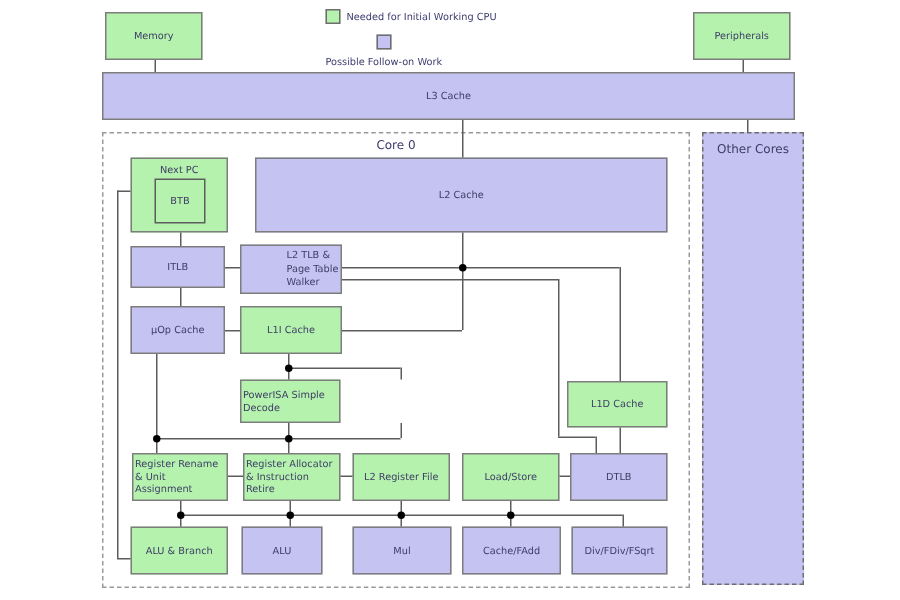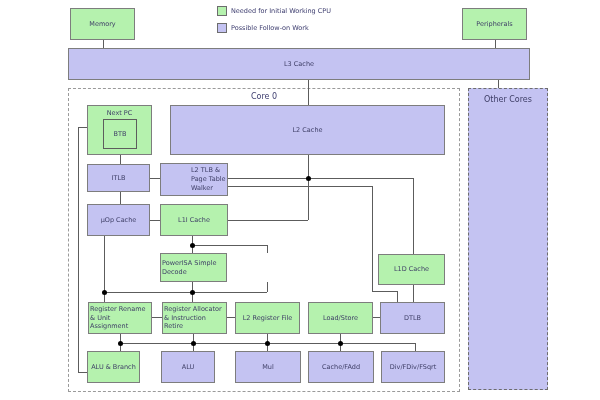--- a/index.html
+++ b/index.html
@@ -19,55 +19,55 @@
   .sw-green{background:#b5f2ae;}
   .sw-purple{background:#c4c3f2;}
   .legend-text{font-size:6.5px;color:#3c3c6e;}
   
   #n-memory{left:70px;top:8px;width:65px;height:32px;}
   #n-peripherals{left:462px;top:8px;width:65px;height:32px;}
   #n-l3{left:68px;top:48px;width:462px;height:32px;}
   
   #z-core0{left:68px;top:88px;width:392px;height:304px;}
   #core0-label{left:68px;top:92px;width:392px;}
-  #n-othercores{left:468px;top:88px;width:80px;height:302px;border:1px dashed #6d6d6d;
+  #n-othercores{left:468px;top:88px;width:68px;height:302px;border:1px dashed #6d6d6d;
                 align-items:flex-start;font-size:8px;padding-top:6px;}
   
   #n-nextpc{left:87px;top:105px;width:65px;height:50px;align-items:flex-start;padding-top:3px;}
   #n-btb{position:absolute;left:103px;top:119px;width:34px;height:30px;display:flex;align-items:center;
          justify-content:center;font-size:6.5px;color:#3e3e66;border:1px solid #5d5d5d;box-sizing:border-box;}
   #n-l2cache{left:170px;top:105px;width:275px;height:50px;}
   #n-itlb{left:87px;top:164px;width:63px;height:28px;}
   #n-l2tlb{left:160px;top:163px;width:68px;height:33px;padding-left:30px;}
   #n-uopcache{left:87px;top:204px;width:63px;height:32px;}
   #n-l1icache{left:160px;top:204px;width:68px;height:32px;}
   #n-powerisa{left:160px;top:253px;width:67px;height:29px;}
   #n-progdec{left:235px;top:253px;width:67px;height:29px;}
   #n-l1dcache{left:378px;top:254px;width:67px;height:31px;}
   #n-regrename{left:88px;top:302px;width:64px;height:32px;}
   #n-regalloc{left:162px;top:302px;width:65px;height:32px;}
   #n-l2regfile{left:235px;top:302px;width:65px;height:32px;}
   #n-loadstore{left:308px;top:302px;width:65px;height:32px;}
   #n-dtlb{left:380px;top:302px;width:65px;height:32px;}
-  #n-alubranch{left:87px;top:351px;width:53px;height:32px;}
+  #n-alubranch{left:87px;top:351px;width:65px;height:32px;}
   #n-alu{left:161px;top:351px;width:54px;height:32px;}
   #n-mul{left:235px;top:351px;width:66px;height:32px;}
   #n-fmul{left:308px;top:351px;width:66px;height:32px;}
   #n-div{left:381px;top:351px;width:64px;height:32px;}
 </style>
 </head>
 <body>
 
 <div id="canvas">
 
   <div class="legend-row" style="left:200px;top:6px;">
     <span class="sw sw-green"></span>
     <span class="legend-text">Needed for Initial Working CPU</span>
   </div>
-  <div class="legend-row" style="left:200px;top:23px;">
+  <div class="legend-row" style="left:200px;top:23px;flex-direction:column;">
     <span class="sw sw-purple"></span>
     <span class="legend-text">Possible Follow-on Work</span>
   </div>
 
   <div class="node green" id="n-memory">Memory</div>
   <div class="node green" id="n-peripherals">Peripherals</div>
   <div class="node purple" id="n-l3">L3 Cache</div>
 
   <div class="dashedbox" id="z-core0"></div>
   <div class="zone-label" id="core0-label">Core 0</div>

